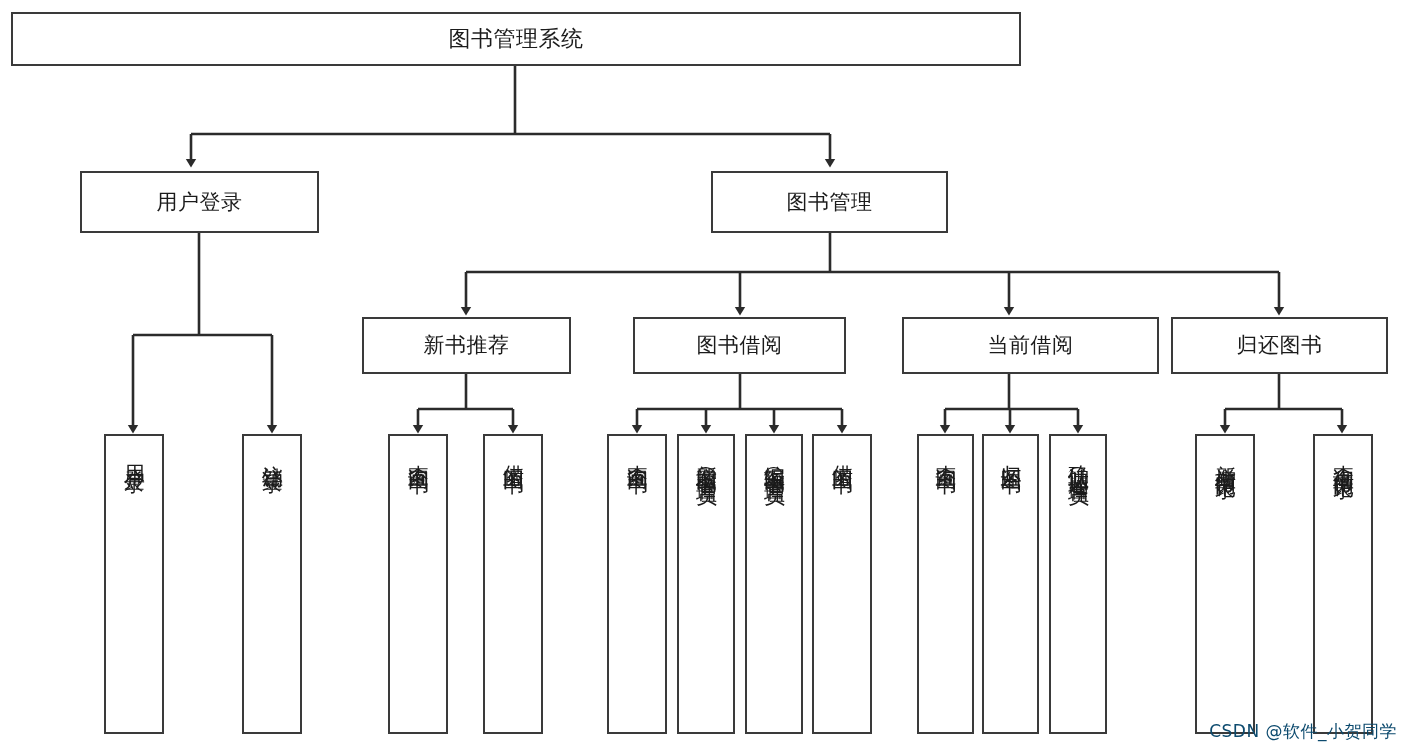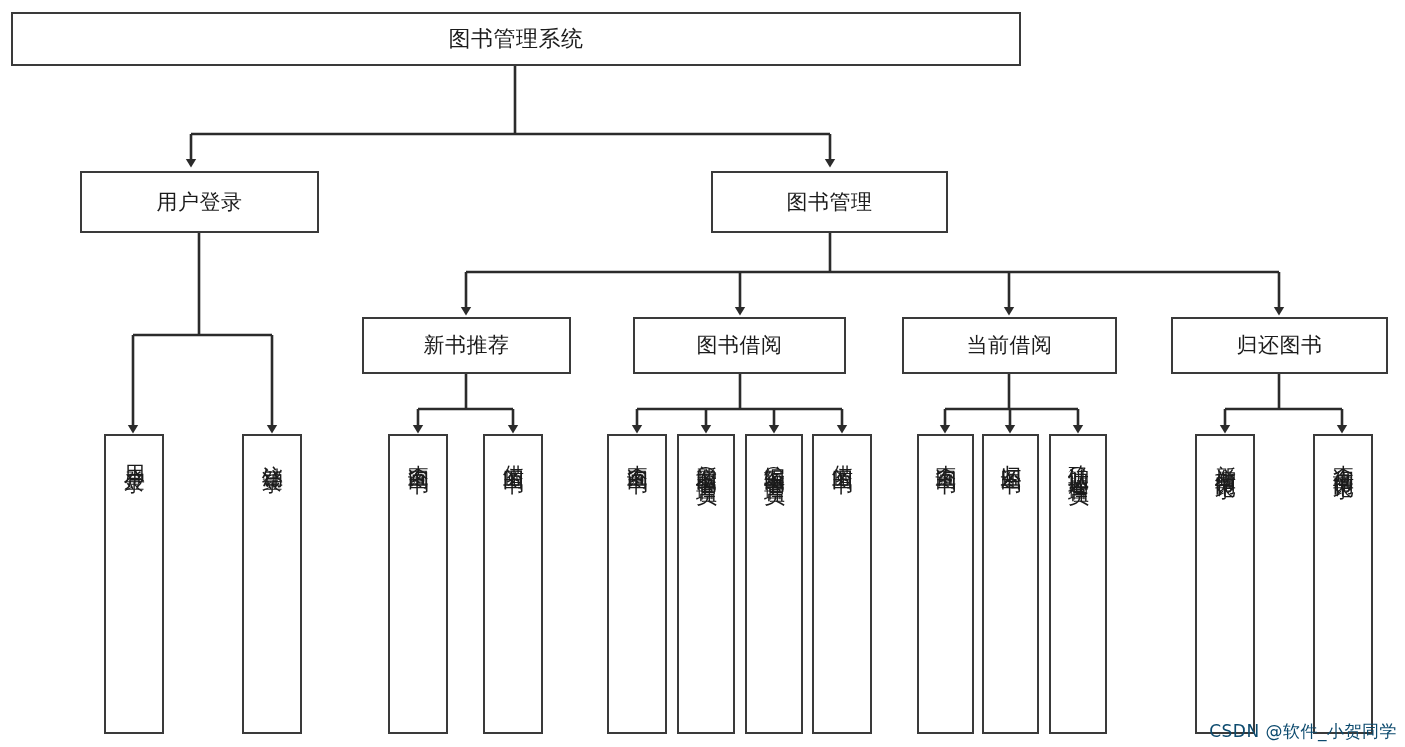--- a/index.html
+++ b/index.html
@@ -137,21 +137,21 @@
   <div class="node horiz" style="left:711px; top:171px; width:237px; height:62px;">
     <span class="node-label">图书管理</span>
   </div>
 
   <div class="node horiz" style="left:633px; top:317px; width:213px; height:57px;">
     <span class="node-label">图书借阅</span>
   </div>
   <div class="node horiz" style="left:362px; top:317px; width:209px; height:57px;">
     <span class="node-label">新书推荐</span>
   </div>
-  <div class="node horiz" style="left:902px; top:317px; width:215px; height:57px;">
+  <div class="node horiz" style="left:902px; top:317px; width:257px; height:57px;">
     <span class="node-label">当前借阅</span>
   </div>
   <div class="node horiz" style="left:1171px; top:317px; width:217px; height:57px;">
     <span class="node-label">归还图书</span>
   </div>
 
   <div class="node leaf" style="left:104px; top:434px; width:60px; height:300px;">
     <span class="node-label">用户登录</span>
   </div>
   <div class="node leaf" style="left:242px; top:434px; width:60px; height:300px;">

